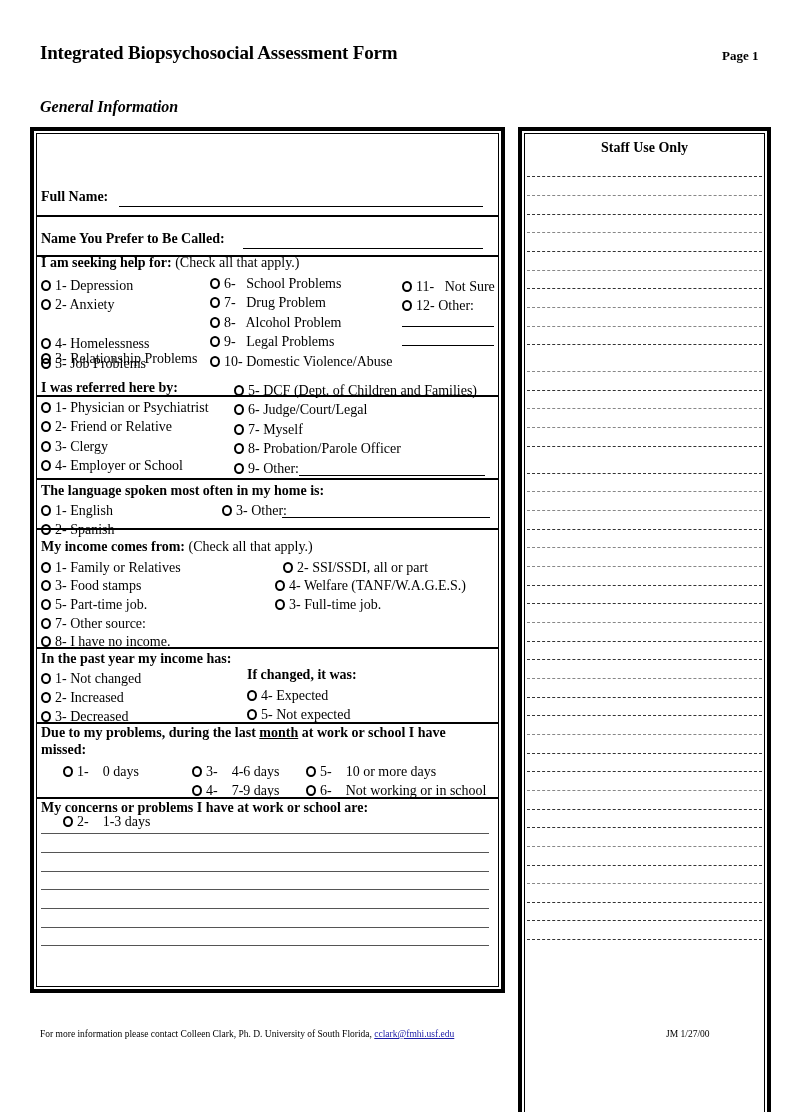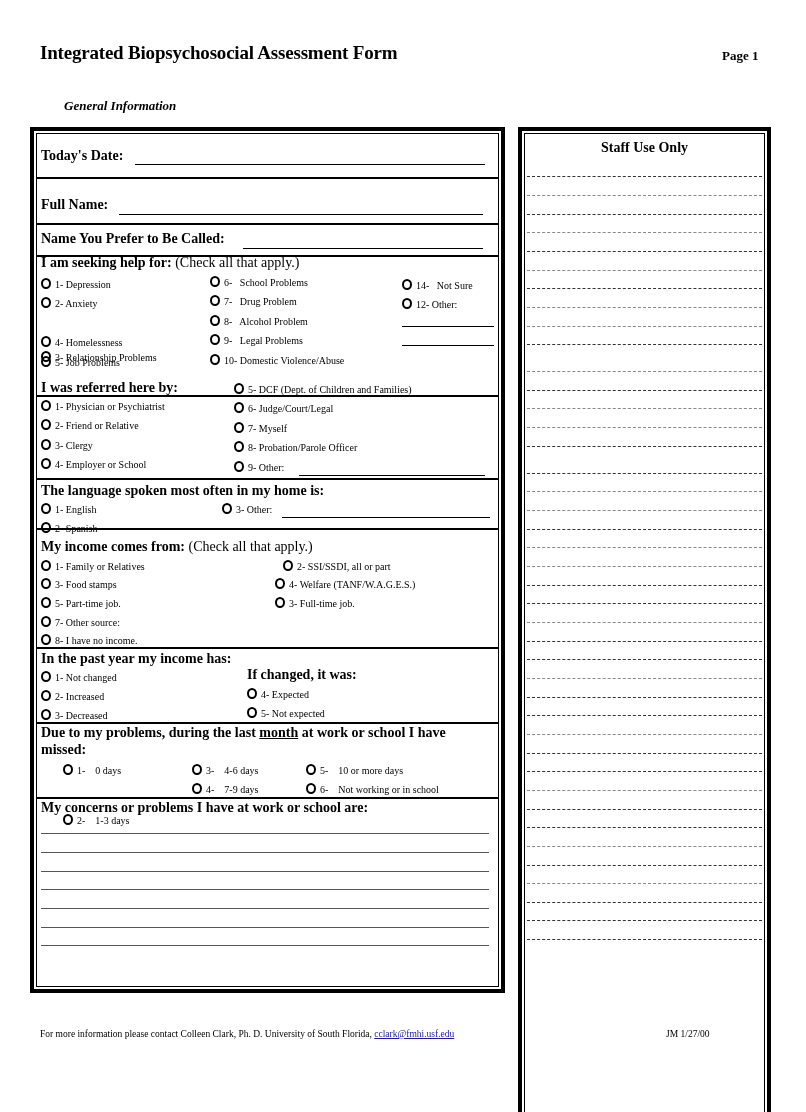--- a/index.html
+++ b/index.html
@@ -3,39 +3,39 @@
 <meta charset="utf-8">
 <style>
   html, body { margin: 0; padding: 0; background: #ffffff; }
   body {
     width: 806px; height: 1112px; position: relative; overflow: hidden;
     font-family: "Liberation Serif", "DejaVu Serif", serif; color: #000;
   }
   .abs { position: absolute; }
   .doc-title { left: 40px; top: 42px; font-size: 19px; font-weight: bold; letter-spacing: -0.2px; }
   .page-num { left: 722px; top: 48px; font-size: 13px; font-weight: bold; }
-  .section-title { left: 40px; top: 98px; font-size: 13px; font-weight: bold; font-style: italic; margin-left: 24px; }
+  .section-title { left: 40px; top: 98px; font-size: 16px; font-weight: bold; font-style: italic; }
 
   
   .frame {
     position: absolute; border: 4px solid #000; box-sizing: border-box;
   }
   .frame-inner {
     position: absolute; left: 2px; top: 2px; right: 2px; bottom: 2px;
     border: 1.5px solid #000; box-sizing: border-box;
   }
   .main-frame { left: 30px; top: 127px; width: 475px; height: 866px; }
   .staff-frame { left: 518px; top: 127px; width: 253px; height: 1064px; }
 
   .row { position: absolute; left: 0; right: 0; border-bottom: 2.5px solid #000; box-sizing: border-box; }
   .row.last { border-bottom: none; }
   .lbl { position: absolute; font-size: 14px; font-weight: bold; white-space: nowrap; }
   .norm { font-weight: normal; }
   .uline { position: absolute; border-bottom: 1px solid #000; height: 0; }
-  .opt { position: absolute; font-size: 10px; white-space: nowrap; }
+  .opt { position: absolute; font-size: 14px; white-space: nowrap; }
   .opt .bul {
     display: inline-block; width: 6px; height: 7px; border: 2px solid #000; border-radius: 50%;
     margin-right: 4px; vertical-align: -1px;
   }
   .fill { position: absolute; border-bottom: 1px solid #555; height: 0; }
   .staff-head { position: absolute; left: 0; right: 0; top: 6px; text-align: center; font-size: 14px; font-weight: bold; }
   .staff-line { position: absolute; left: 2px; right: 2px; height: 0; border-bottom: 1.5px dashed #333; }
   .staff-line.lt { border-bottom-color: #888; }
   .footer-left { left: 40px; top: 1029px; font-size: 9.5px; }
   .footer-left a { color: #1a1aa6; text-decoration: underline; }
@@ -45,26 +45,22 @@
 </head>
 <body>
 
 <div class="abs doc-title">Integrated Biopsychosocial Assessment Form</div>
 <div class="abs page-num">Page 1</div>
 <div class="abs section-title">General Information</div>
 
 <div class="frame main-frame">
   <div class="frame-inner">
 
-    <div class="row" style="top:0; height:45px;">
-      <span class="lbl" style="left:4px; top:14px;">Today's Date:</span>
-      <span class="uline" style="left:98px; width:350px; top:30px;"></span>
-    </div>
-
-    <div class="row" style="top:45px; height:38px;margin-top:8px;">
+
+    <div class="row" style="top:45px; height:38px;">
       <span class="lbl" style="left:4px; top:10px;">Full Name:</span>
       <span class="uline" style="left:82px; width:364px; top:27px;"></span>
     </div>
 
     <div class="row" style="top:83px; height:40px;">
       <span class="lbl" style="left:4px; top:14px;">Name You Prefer to Be Called:</span>
       <span class="uline" style="left:206px; width:240px; top:31px;"></span>
     </div>
 
     <div class="row" style="top:119px; height:144px;">
@@ -77,21 +73,21 @@
       <span class="opt" style="left:4px; top:64px;margin-top:34px;"><span class="bul"></span><span>3- Relationship Problems</span></span>
       <span class="opt" style="left:4px; top:83px;"><span class="bul"></span><span>4- Homelessness</span></span>
       <span class="opt" style="left:4px; top:103px;"><span class="bul"></span><span>5- Job Problems</span></span>
 
       <span class="opt" style="left:173px; top:23px; white-space:pre;"><span class="bul"></span><span>6-   School Problems</span></span>
       <span class="opt" style="left:173px; top:42px; white-space:pre;"><span class="bul"></span><span>7-   Drug Problem</span></span>
       <span class="opt" style="left:173px; top:62px; white-space:pre;"><span class="bul"></span><span>8-   Alcohol Problem</span></span>
       <span class="opt" style="left:173px; top:81px; white-space:pre;"><span class="bul"></span><span>9-   Legal Problems</span></span>
       <span class="opt" style="left:173px; top:101px;"><span class="bul"></span><span>10- Domestic Violence/Abuse</span></span>
 
-      <span class="opt" style="left:365px; top:26px; white-space:pre;"><span class="bul"></span><span>14-   Not Sure</span></span>
+      <span class="opt" style="left:365px; top:26px; white-space:pre;"><span class="bul"></span><span>11-   Not Sure</span></span>
       <span class="opt" style="left:365px; top:45px;"><span class="bul"></span><span>12- Other:</span></span>
       <span class="uline" style="left:365px; width:92px; top:73px;"></span>
       <span class="uline" style="left:365px; width:92px; top:92px;"></span>
     </div>
 
     <div class="row" style="top:243px; height:103px;">
       <span class="lbl" style="left:4px; top:3px;">I was referred here by:</span>
       <span class="opt" style="left:4px; top:23px;"><span class="bul"></span><span>1- Physician or Psychiatrist</span></span>
       <span class="opt" style="left:4px; top:42px;"><span class="bul"></span><span>2- Friend or Relative</span></span>
       <span class="opt" style="left:4px; top:62px;"><span class="bul"></span><span>3- Clergy</span></span>

